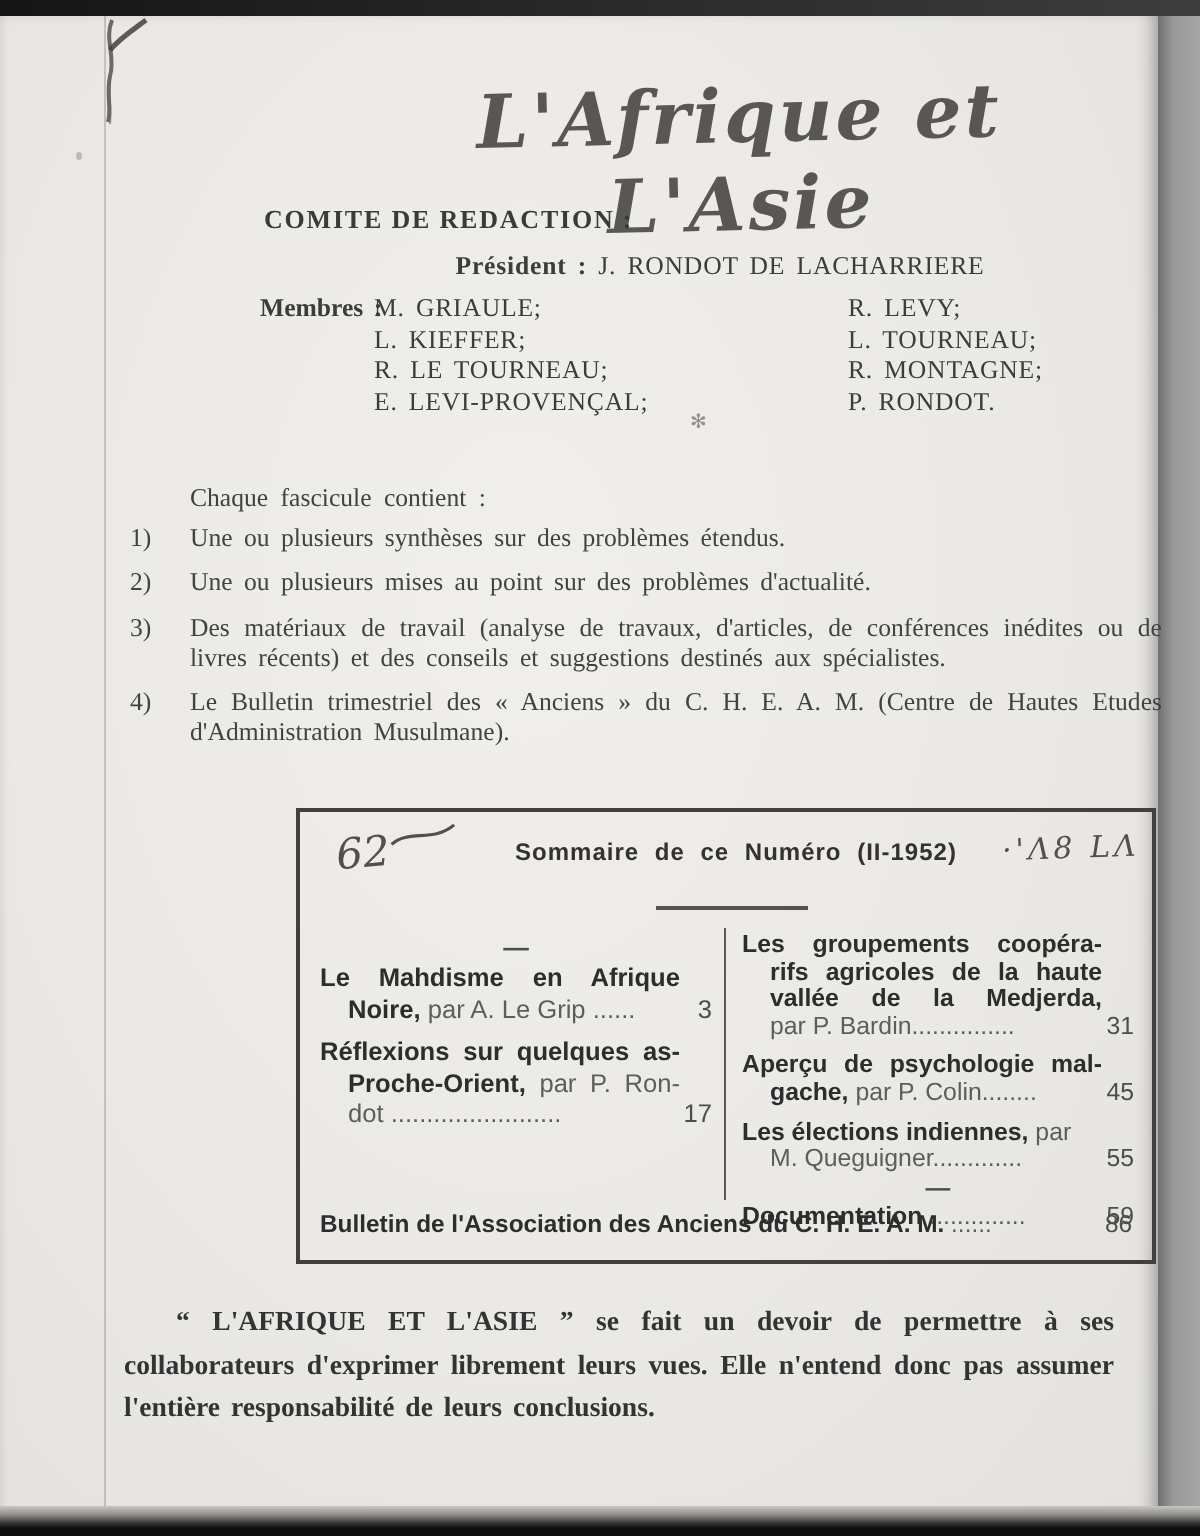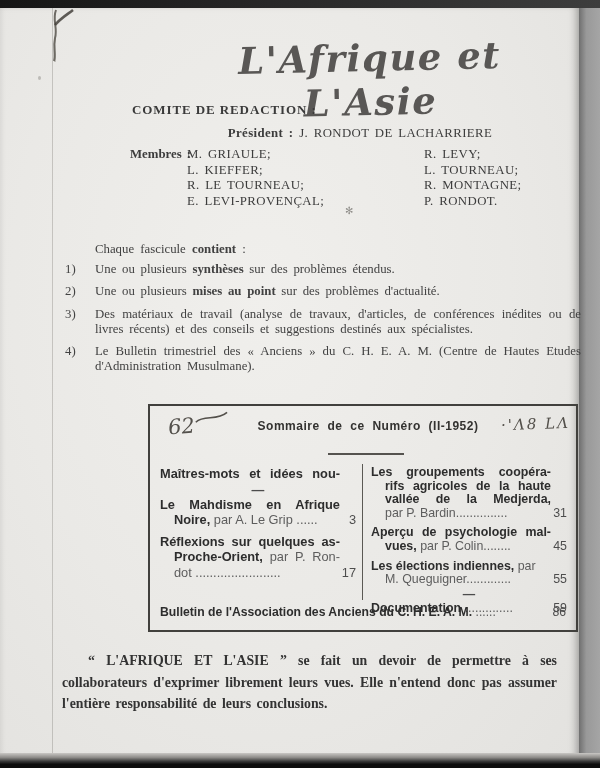--- a/index.html
+++ b/index.html
@@ -41,21 +41,21 @@
   .mem-col.c2{left:424px;}
   .fleuron{position:absolute;left:345px;top:205px;font-size:10px;color:#93918d;}
 
   
   .intro-line{position:absolute;left:95px;top:242px;font-size:12.8px;word-spacing:3px;color:#414141;}
   .num-list{position:absolute;left:65px;top:262px;width:516px;}
   .num-item{display:flex;margin-bottom:7px;font-size:12.8px;line-height:15.3px;color:#424242;}
   .num-item .num{width:30px;flex:none;}
   .num-item .txt{flex:1;text-align:justify;word-spacing:2.5px;}
   .s-r{font-weight:normal;}
-  .s-rb{font-weight:bold;}
+  .s-rb{font-weight:normal;}
 
   
   .som-box{position:absolute;left:148px;top:404px;width:426px;height:224px;border:2px solid #41403d;
     font-family:"Liberation Sans", sans-serif;}
   .som-header{position:absolute;left:30px;right:20px;top:13px;text-align:center;
     font-weight:bold;font-size:12px;letter-spacing:.5px;word-spacing:4px;color:#333230;}
   .som-underline{position:absolute;left:178px;top:47px;width:76px;height:2px;background:#55534f;}
   .ann{position:absolute;font-family:"DejaVu Serif", serif;font-style:italic;color:#53504b;z-index:2;}
   .ann-left{left:18px;top:6px;font-size:21px;transform:rotate(-5deg);}
   .ann-left svg{vertical-align:6px;}
@@ -145,35 +145,34 @@
 
     <div class="som-box">
       <div class="ann ann-left"><span>62</span><svg width="34" height="14">
             <path d="M1,10 C10,3 22,11 33,3" stroke="#53504b" stroke-width="1.6" fill="none"></path>
           </svg></div>
       <div class="som-header">Sommaire de ce Numéro (II-1952)</div>
       <div class="ann ann-right">·'Λ8  LΛ</div>
       <div class="som-underline"></div>
       <div class="som-divider"></div>
       <div class="som-col left" id="som-left">
-          <div class="som-line j"><span class="s-b">Maîtres-mots et idées nou-</span></div>
           <div class="som-sep">—</div>
           <div class="som-line j"><span class="s-b">Le Mahdisme en Afrique</span></div>
           <div class="som-line ind"><span class="s-b">Noire,</span><span class="s-l"> par A. Le Grip ......</span><span class="som-page">3</span></div>
           <div class="som-line j gap"><span class="s-b">Réflexions sur quelques as-</span></div>
           <div class="som-line ind j"><span class="s-b">Proche-Orient,</span><span class="s-l"> par P. Ron-</span></div>
           <div class="som-line ind"><span class="s-l">dot ........................</span><span class="som-page">17</span></div>
         </div>
       <div class="som-col right" id="som-right">
           <div class="som-line j"><span class="s-b">Les groupements coopéra-</span></div>
           <div class="som-line ind j"><span class="s-b">rifs agricoles de la haute</span></div>
           <div class="som-line ind j"><span class="s-b">vallée de la Medjerda,</span></div>
           <div class="som-line ind"><span class="s-l">par P. Bardin...............</span><span class="som-page">31</span></div>
           <div class="som-line j gap"><span class="s-b">Aperçu de psychologie mal-</span></div>
-          <div class="som-line ind"><span class="s-b">vues,</span><span class="s-l"> par P. Colin........</span><span class="som-page">45</span></div>
+          <div class="som-line ind"><span class="s-b">gache,</span><span class="s-l"> par P. Colin........</span><span class="som-page">45</span></div>
           <div class="som-line gap"><span class="s-b">Les élections indiennes,</span><span class="s-l"> par</span></div>
           <div class="som-line ind"><span class="s-l">M. Queguigner.............</span><span class="som-page">55</span></div>
           <div class="som-sep">—</div>
           <div class="som-line"><span class="s-b">Documentation </span><span class="s-l">..............</span><span class="som-page">59</span></div>
         </div>
       <div class="som-bottom" id="som-bottom">
           <div class="som-line"><span class="s-b">Bulletin de l'Association des Anciens du C. H. E. A. M.</span><span class="s-l"> ......</span><span class="som-page">86</span></div>
         </div>
     </div>
 

